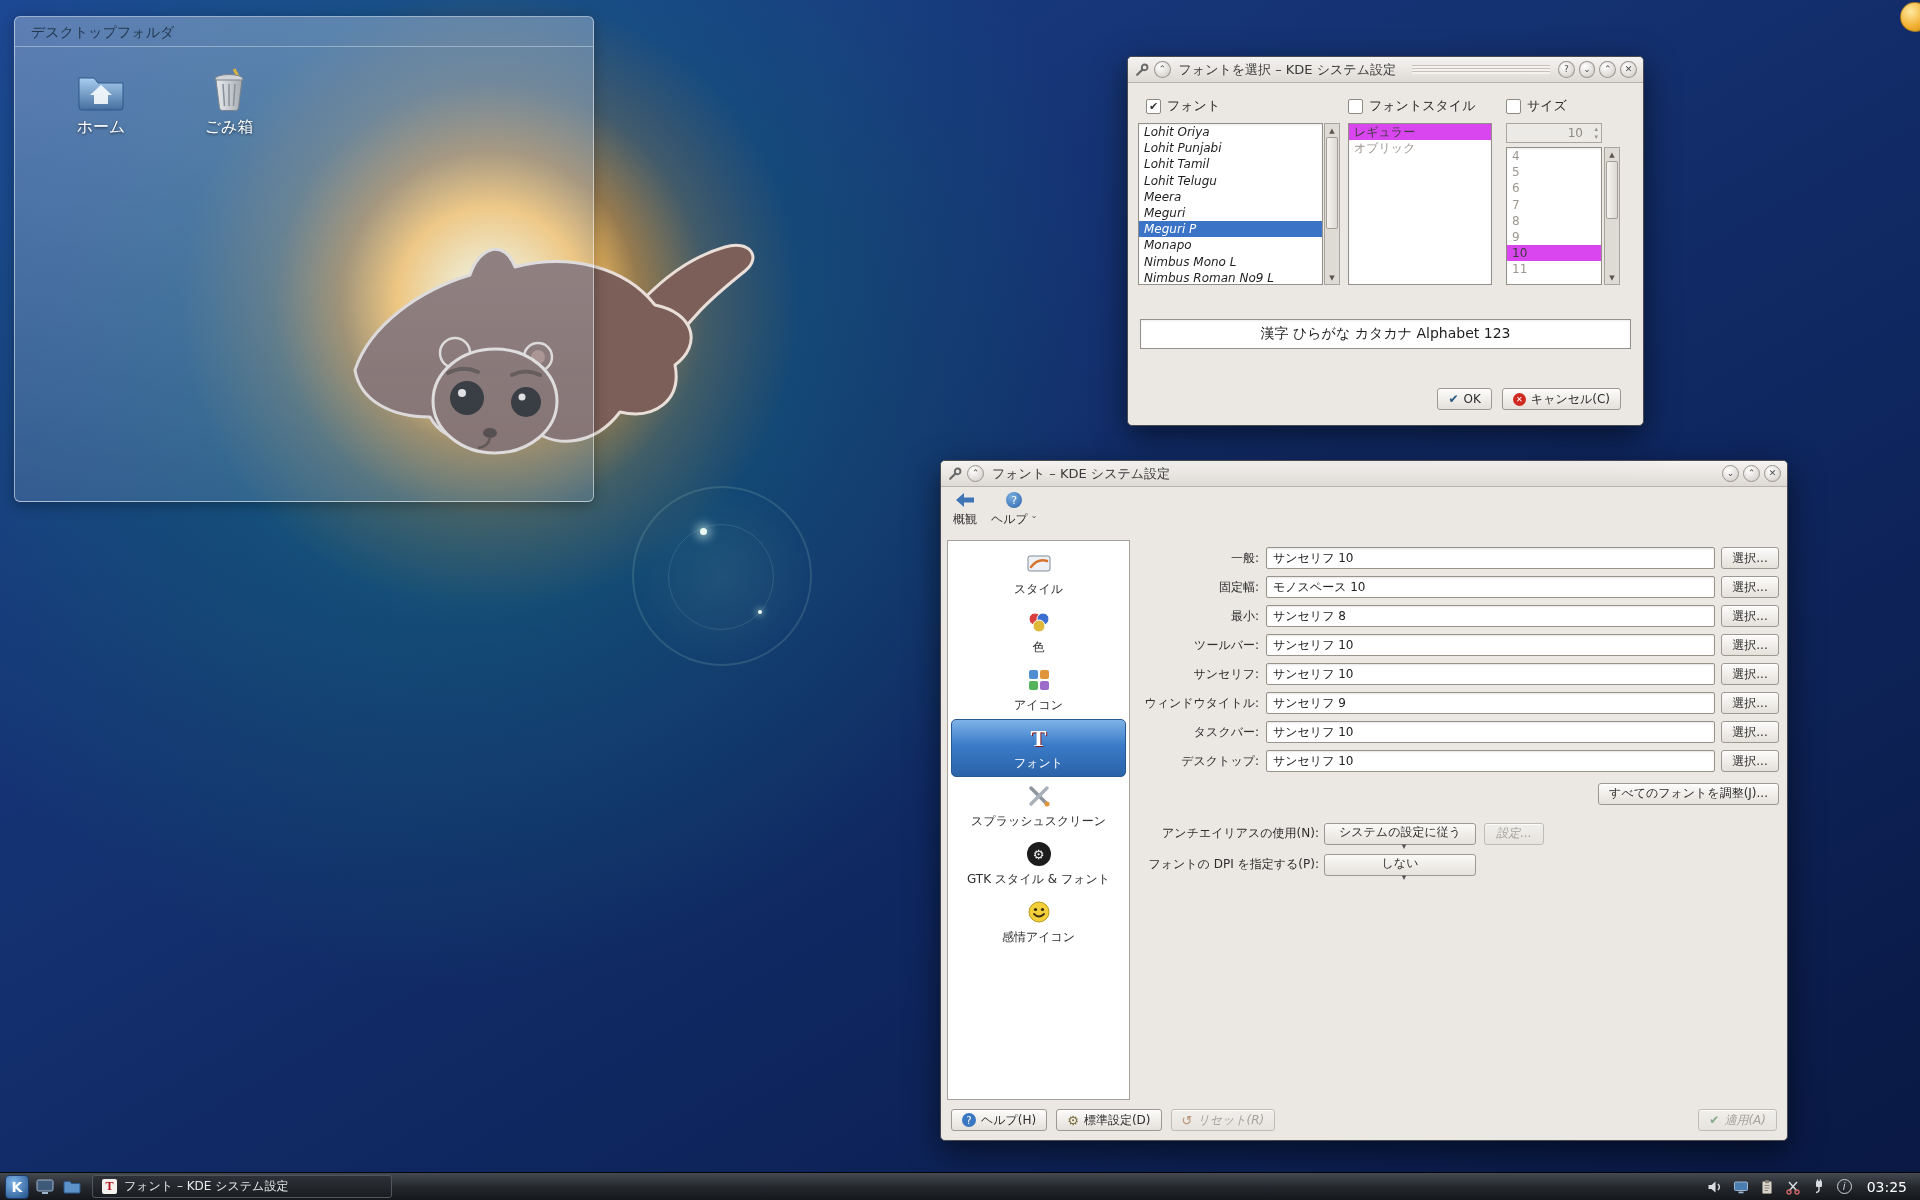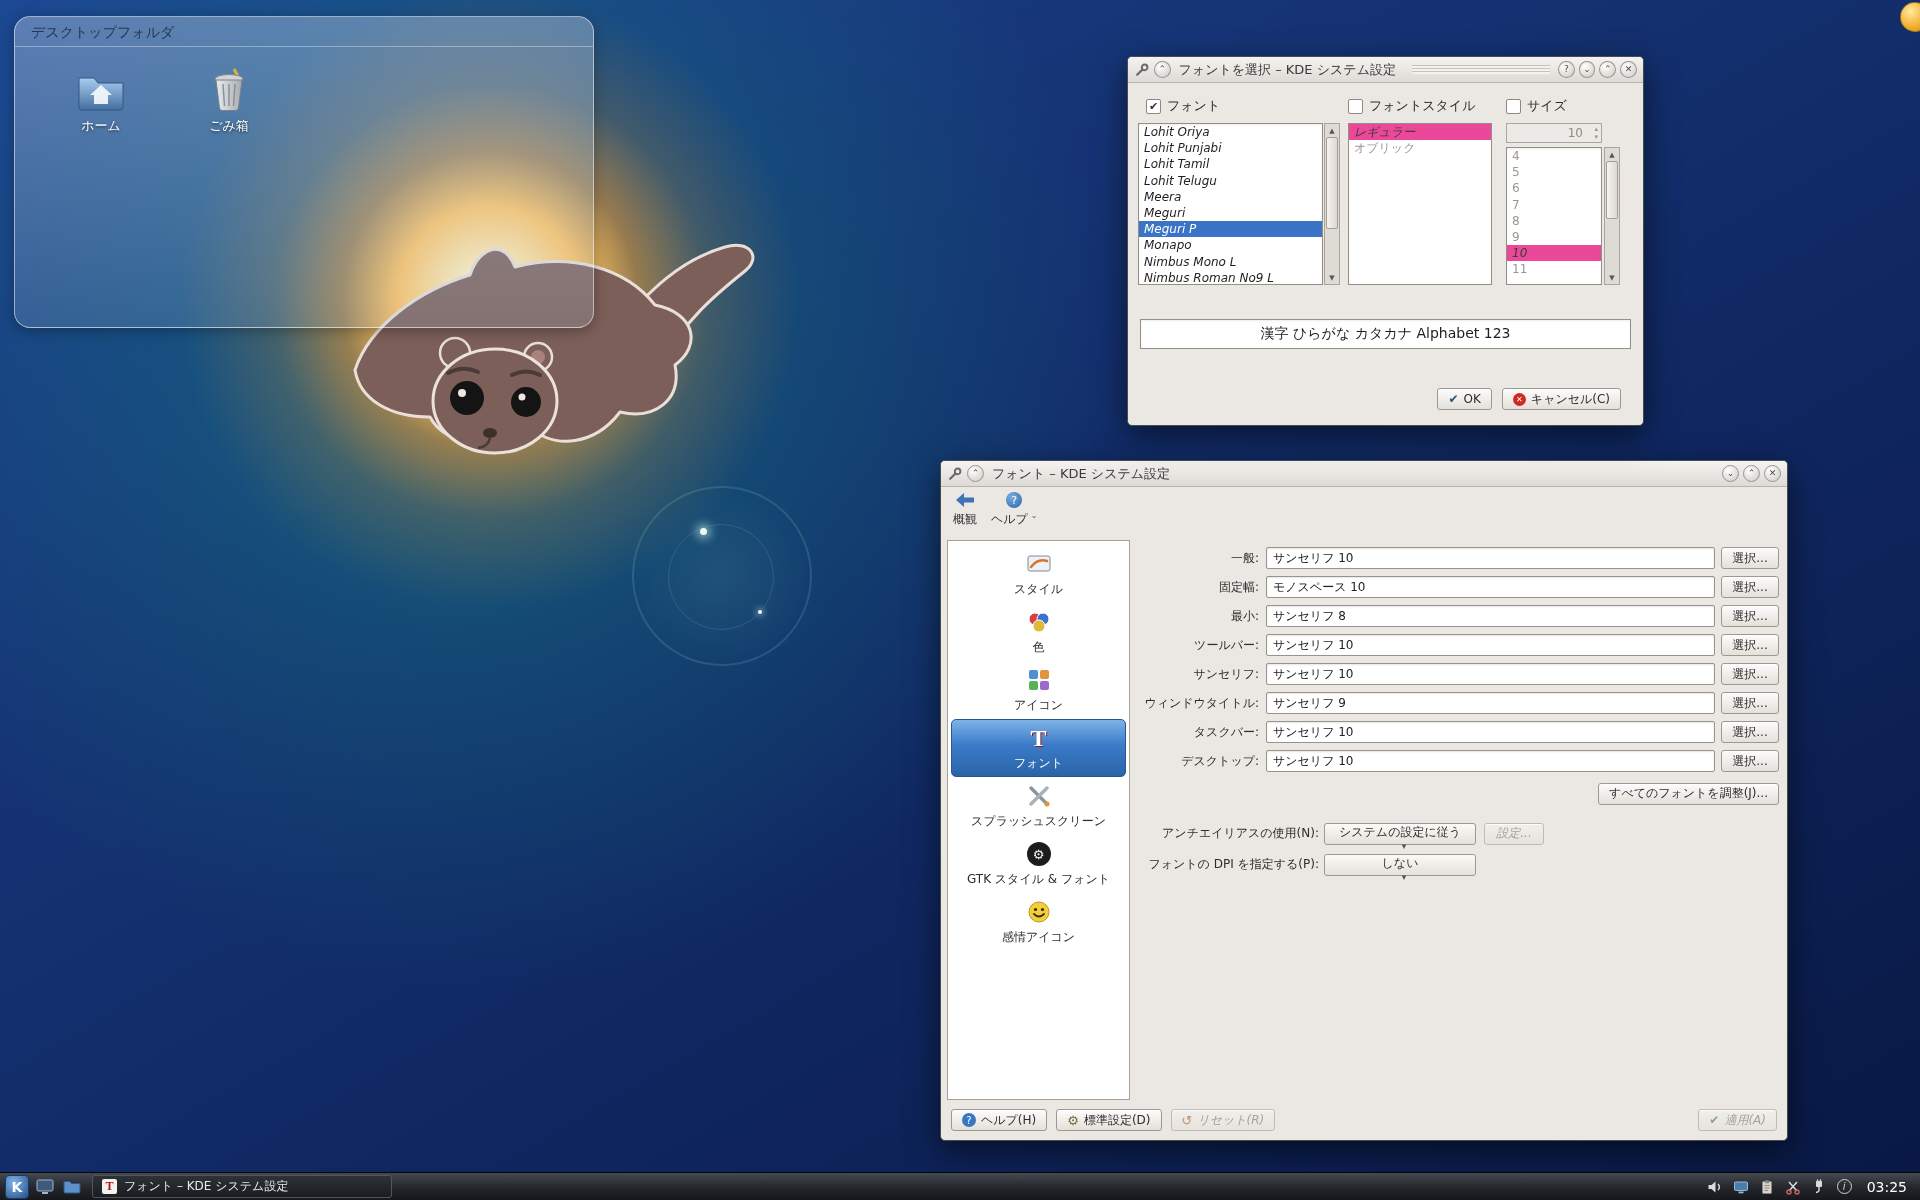--- a/index.html
+++ b/index.html
@@ -28,28 +28,28 @@
   .fd1 { left:700px; top:528px; width:7px; height:7px; box-shadow:0 0 10px 4px rgba(220,255,240,.55); }
   .fd2 { left:758px; top:610px; width:4px; height:4px; box-shadow:0 0 6px 2px rgba(220,255,240,.4); }
   .squirrel { position:absolute; left:330px; top:205px; }
 
   
   .cashew { position:absolute; top:2px; right:-10px; width:30px; height:30px; border-radius:50%;
     background:radial-gradient(circle at 35% 30%, #ffe9a0, #f2b235 55%, #cf8a12); border:1px solid rgba(120,80,10,.6); }
 
   
   .folder-widget {
-    position:absolute; left:14px; top:16px; width:580px; height:312px;
-    border-radius:16px; border:1px solid rgba(255,255,255,.5);
+    position:absolute; left:14px; top:16px; width:580px; height:486px;
+    border-radius:6px; border:1px solid rgba(255,255,255,.5);
     background:linear-gradient(180deg, rgba(210,225,243,.36), rgba(165,192,220,.20));
     box-shadow:0 3px 14px rgba(0,0,0,.3);
   }
   .fw-title { height:30px; line-height:30px; padding-left:16px; font-size:14px; color:#233850;
     border-bottom:1px solid rgba(255,255,255,.35); }
-  .desk-icon { position:absolute; width:96px; text-align:center; color:#fff; font-size:13px;
+  .desk-icon { position:absolute; width:96px; text-align:center; color:#fff; font-size:16px;
     text-shadow:0 1px 3px rgba(0,0,0,.65); }
   .desk-icon .ic { display:flex; justify-content:center; margin-bottom:4px; }
   .di-home { left:38px; top:54px; }
   .di-trash { left:166px; top:50px; }
 
   
   .win { position:absolute; background:#ebe8e4; border:1px solid #484b50; border-radius:5px;
     box-shadow:0 10px 32px rgba(0,0,0,.55); }
   .titlebar { height:26px; display:flex; align-items:center; padding:0 6px; gap:4px;
     background:linear-gradient(#f5f3f1,#dedad5); border-bottom:1px solid #b8b3ad;
@@ -77,21 +77,21 @@
   .combo .arr { font-size:9px; color:#555; margin-left:8px; }
   .cb { display:flex; align-items:center; gap:6px; font-size:13px; color:#2c2c2c; position:absolute; top:40px; }
   .cb .box { width:15px; height:15px; background:#fff; border:1px solid #8d8983; border-radius:2px;
     display:flex; align-items:center; justify-content:center; font-size:11px; color:#333; }
 
   .listbox { position:absolute; background:#fff; border:1px solid #938f89; overflow:hidden;
     font-size:12px; color:#1f1f1f; box-shadow:inset 0 1px 2px rgba(0,0,0,.08); }
   .li { height:16.2px; line-height:16px; padding-left:5px; white-space:nowrap; }
   .li.selected { background:#3b74c6; color:#fff; }
   .listbox.disabled { color:#9c9791; }
-  .li.sel-dis { background:#ec4899; color:#3c3c3c;font-style:italic; }
+  .li.sel-dis { background:#d946ef; color:#3c3c3c; }
   .vscroll { position:absolute; width:16px; background:#dedad4; border:1px solid #a8a49d;
     display:flex; flex-direction:column; align-items:stretch; }
   .sarrow { height:13px; display:flex; align-items:center; justify-content:center; font-size:7px; color:#5a564f; }
   .sthumb { background:linear-gradient(90deg,#f6f4f1,#dcd7d1); border:1px solid #a29d96; border-radius:2px; margin:0 1px; }
   .strack { flex:1; }
 
   
   .font-dialog { left:1127px; top:56px; width:517px; height:370px; z-index:20; }
   .cb-font { left:18px; } .cb-style { left:220px; } .cb-size { left:378px; }
   .font-list { left:10px; top:66px; width:185px; height:162px;font-style:italic; }

